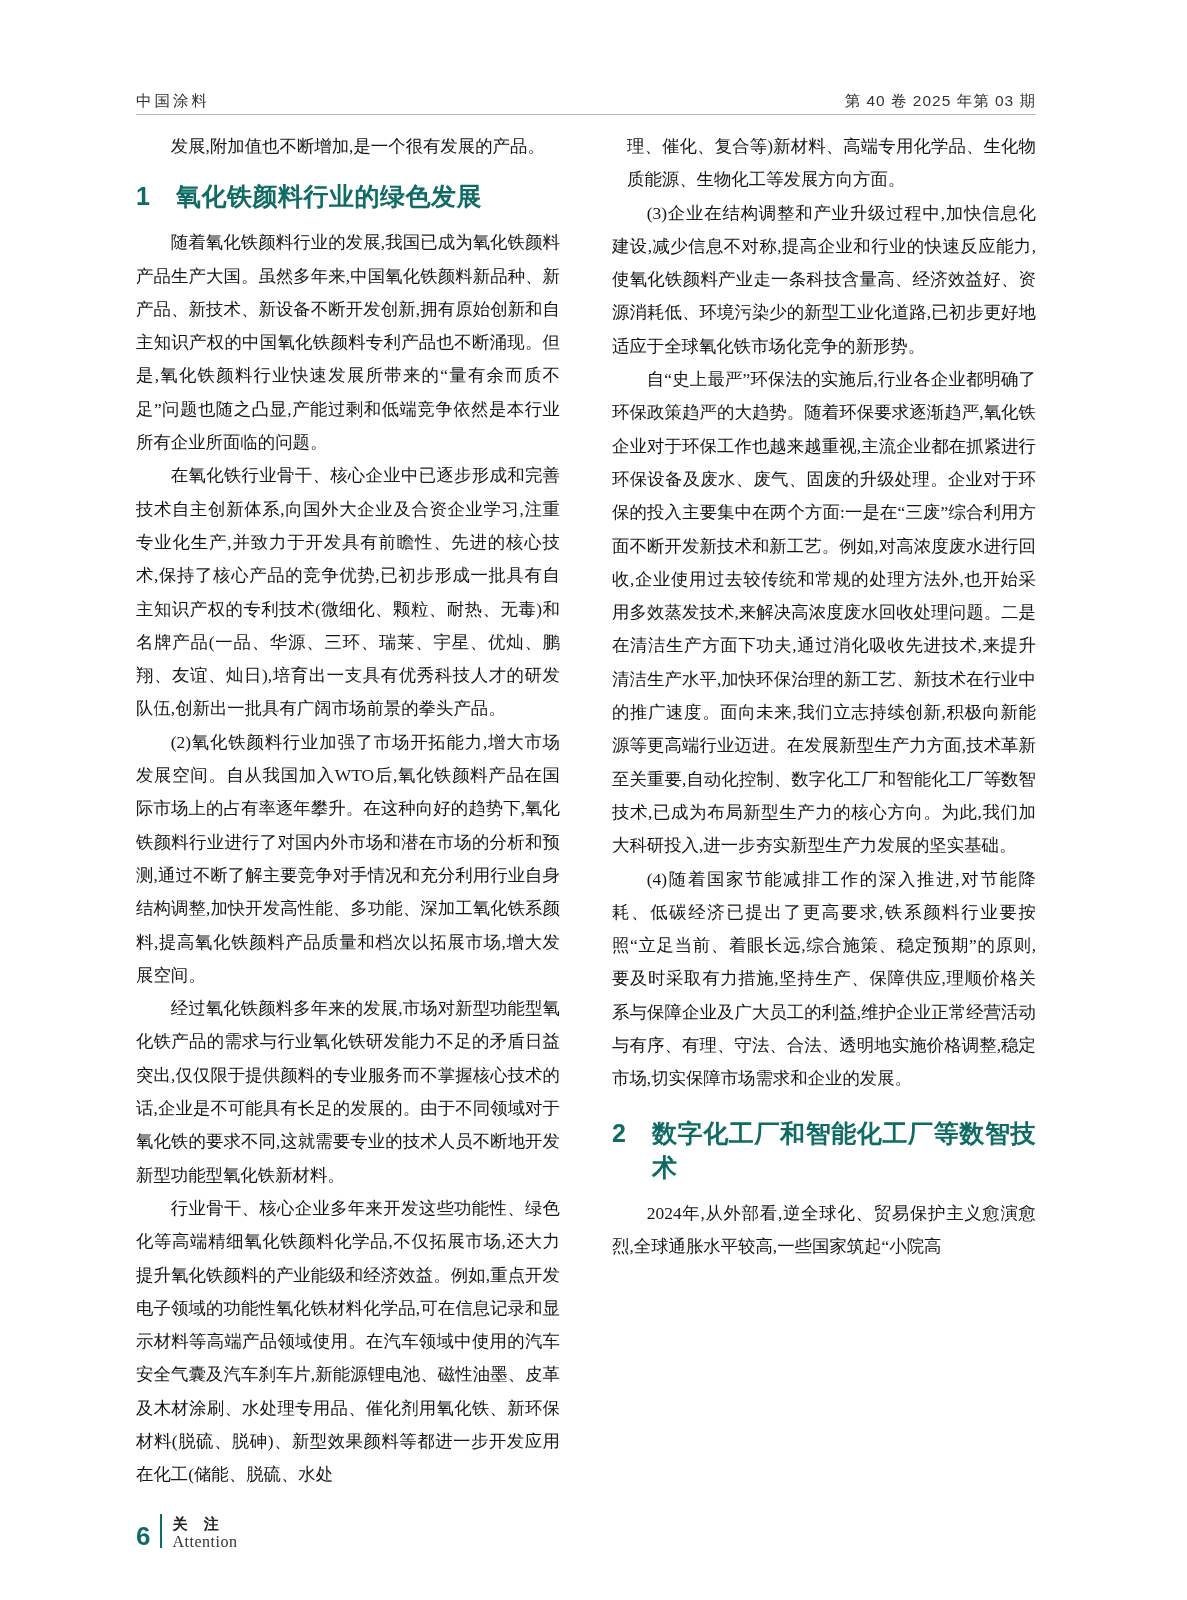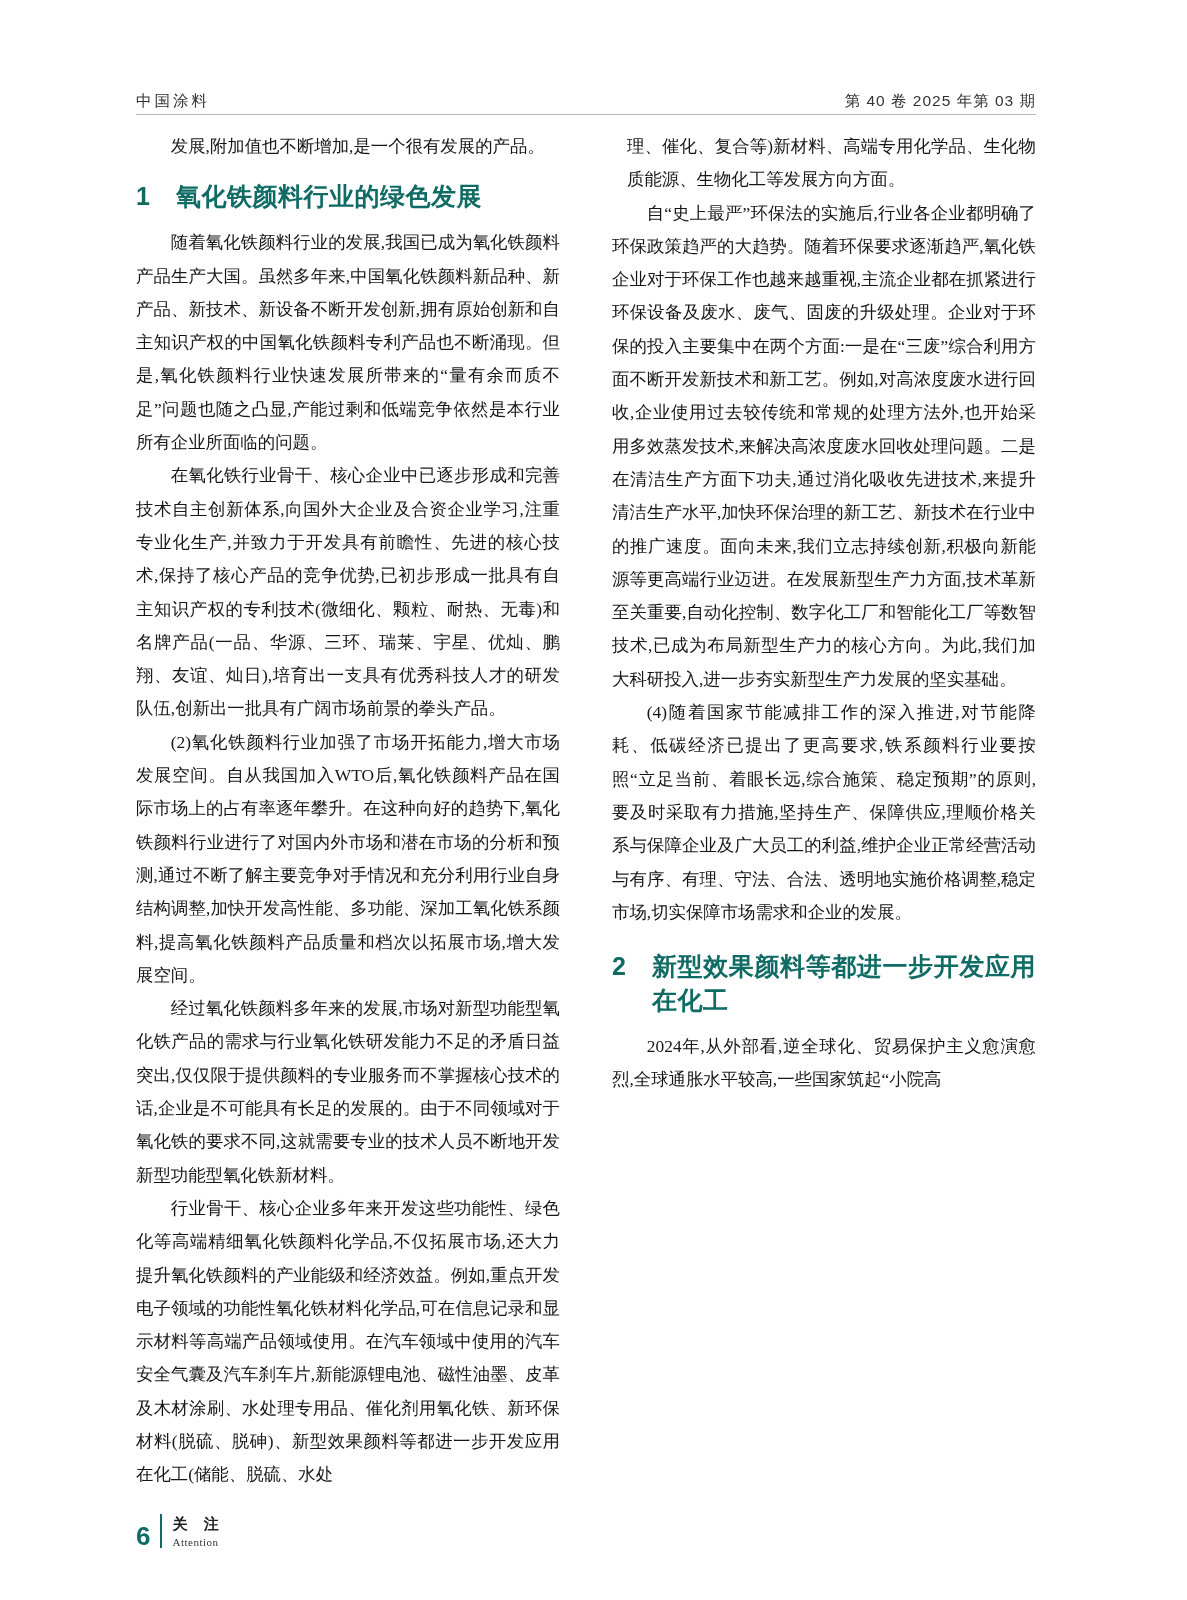--- a/index.html
+++ b/index.html
@@ -124,21 +124,21 @@
   .footer .cn {
     font-family: "Liberation Sans", sans-serif;
     font-weight: bold;
     font-size: 15px;
     letter-spacing: 6px;
     color: #222;
     line-height: 22px;
   }
   .footer .en {
     font-family: "Liberation Serif", serif;
-    font-size: 11px;
+    font-size: 16px;
     color: #333;
     letter-spacing: 0.5px;
     line-height: 14px;
   }
 </style>
 </head>
 <body>
 
 <div class="page">
 
@@ -158,26 +158,27 @@
 
     <p>随着氧化铁颜料行业的发展,我国已成为氧化铁颜料产品生产大国。虽然多年来,中国氧化铁颜料新品种、新产品、新技术、新设备不断开发创新,拥有原始创新和自主知识产权的中国氧化铁颜料专利产品也不断涌现。但是,氧化铁颜料行业快速发展所带来的“量有余而质不足”问题也随之凸显,产能过剩和低端竞争依然是本行业所有企业所面临的问题。</p>
     <p>在氧化铁行业骨干、核心企业中已逐步形成和完善技术自主创新体系,向国外大企业及合资企业学习,注重专业化生产,并致力于开发具有前瞻性、先进的核心技术,保持了核心产品的竞争优势,已初步形成一批具有自主知识产权的专利技术(微细化、颗粒、耐热、无毒)和名牌产品(一品、华源、三环、瑞莱、宇星、优灿、鹏翔、友谊、灿日),培育出一支具有优秀科技人才的研发队伍,创新出一批具有广阔市场前景的拳头产品。</p>
     <p>(2)氧化铁颜料行业加强了市场开拓能力,增大市场发展空间。自从我国加入WTO后,氧化铁颜料产品在国际市场上的占有率逐年攀升。在这种向好的趋势下,氧化铁颜料行业进行了对国内外市场和潜在市场的分析和预测,通过不断了解主要竞争对手情况和充分利用行业自身结构调整,加快开发高性能、多功能、深加工氧化铁系颜料,提高氧化铁颜料产品质量和档次以拓展市场,增大发展空间。</p>
     <p>经过氧化铁颜料多年来的发展,市场对新型功能型氧化铁产品的需求与行业氧化铁研发能力不足的矛盾日益突出,仅仅限于提供颜料的专业服务而不掌握核心技术的话,企业是不可能具有长足的发展的。由于不同领域对于氧化铁的要求不同,这就需要专业的技术人员不断地开发新型功能型氧化铁新材料。</p>
     <p>行业骨干、核心企业多年来开发这些功能性、绿色化等高端精细氧化铁颜料化学品,不仅拓展市场,还大力提升氧化铁颜料的产业能级和经济效益。例如,重点开发电子领域的功能性氧化铁材料化学品,可在信息记录和显示材料等高端产品领域使用。在汽车领域中使用的汽车安全气囊及汽车刹车片,新能源锂电池、磁性油墨、皮革及木材涂刷、水处理专用品、催化剂用氧化铁、新环保材料(脱硫、脱砷)、新型效果颜料等都进一步开发应用在化工(储能、脱硫、水处</p>
   </div>
 
   <div class="col col-right">
     <p class="noindent">理、催化、复合等)新材料、高端专用化学品、生化物质能源、生物化工等发展方向方面。</p>
+    <p>(3)企业在结构调整和产业升级过程中,加快信息化建设,减少信息不对称,提高企业和行业的快速反应能力,使氧化铁颜料产业走一条科技含量高、经济效益好、资源消耗低、环境污染少的新型工业化道路,已初步更好地适应于全球氧化铁市场化竞争的新形势。</p>
     <p>自“史上最严”环保法的实施后,行业各企业都明确了环保政策趋严的大趋势。随着环保要求逐渐趋严,氧化铁企业对于环保工作也越来越重视,主流企业都在抓紧进行环保设备及废水、废气、固废的升级处理。企业对于环保的投入主要集中在两个方面:一是在“三废”综合利用方面不断开发新技术和新工艺。例如,对高浓度废水进行回收,企业使用过去较传统和常规的处理方法外,也开始采用多效蒸发技术,来解决高浓度废水回收处理问题。二是在清洁生产方面下功夫,通过消化吸收先进技术,来提升清洁生产水平,加快环保治理的新工艺、新技术在行业中的推广速度。面向未来,我们立志持续创新,积极向新能源等更高端行业迈进。在发展新型生产力方面,技术革新至关重要,自动化控制、数字化工厂和智能化工厂等数智技术,已成为布局新型生产力的核心方向。为此,我们加大科研投入,进一步夯实新型生产力发展的坚实基础。</p>
     <p>(4)随着国家节能减排工作的深入推进,对节能降耗、低碳经济已提出了更高要求,铁系颜料行业要按照“立足当前、着眼长远,综合施策、稳定预期”的原则,要及时采取有力措施,坚持生产、保障供应,理顺价格关系与保障企业及广大员工的利益,维护企业正常经营活动与有序、有理、守法、合法、透明地实施价格调整,稳定市场,切实保障市场需求和企业的发展。</p>
 
     <div class="h1 tight">
       <span class="num">2</span>
-      <span class="txt">新型效果颜料等都进一步开发应用在化工</span>
+      <span class="txt">数字化工厂和智能化工厂等数智技术</span>
     </div>
 
     <p>2024年,从外部看,逆全球化、贸易保护主义愈演愈烈,全球通胀水平较高,一些国家筑起“小院高</p>
   </div>
 
   <div class="footer">
     <div class="pnum">6</div>
     <div class="vrule"></div>
     <div class="flabels">
       <div class="cn">关 注</div>

